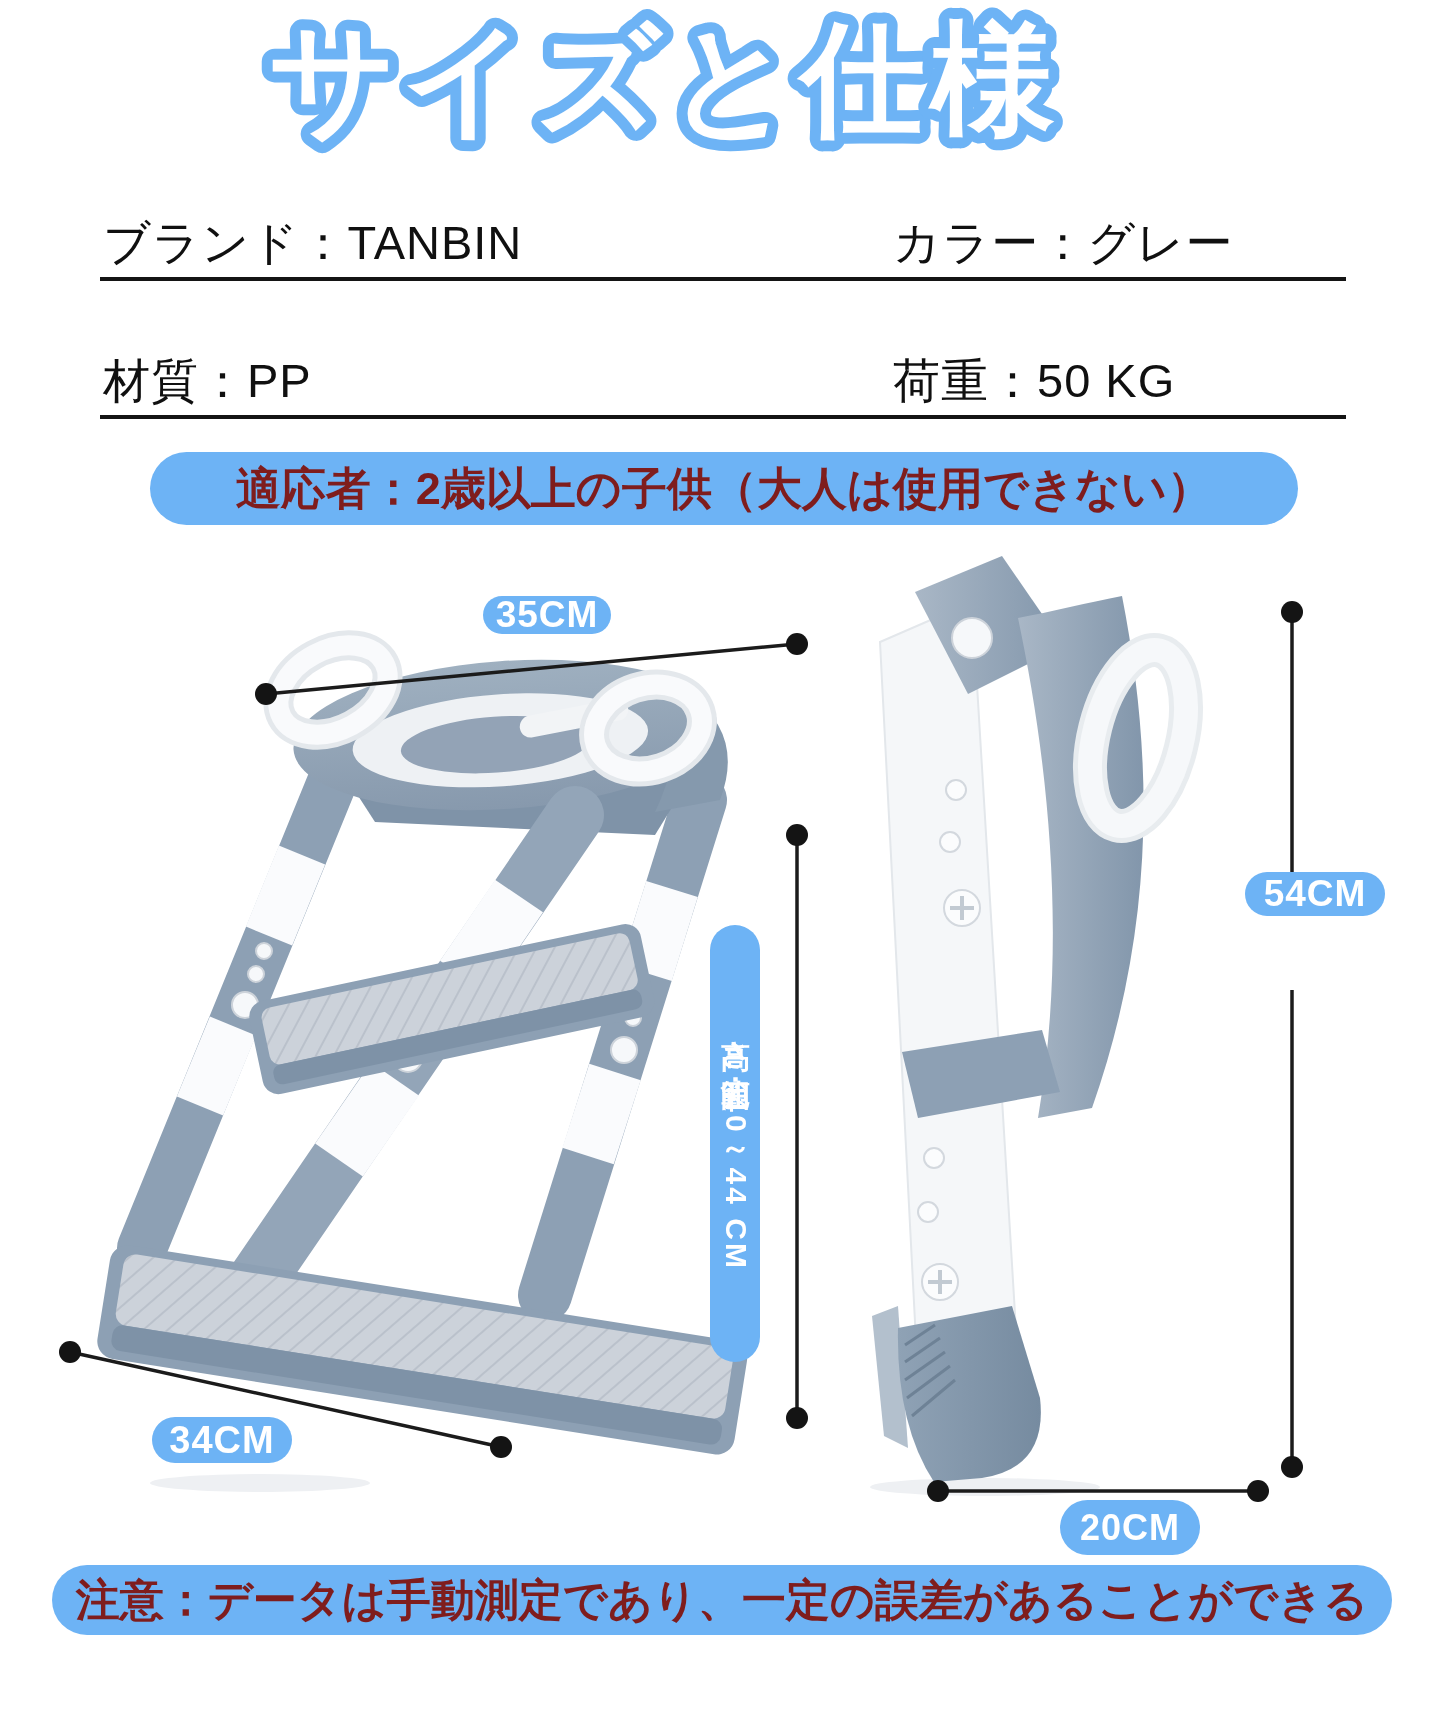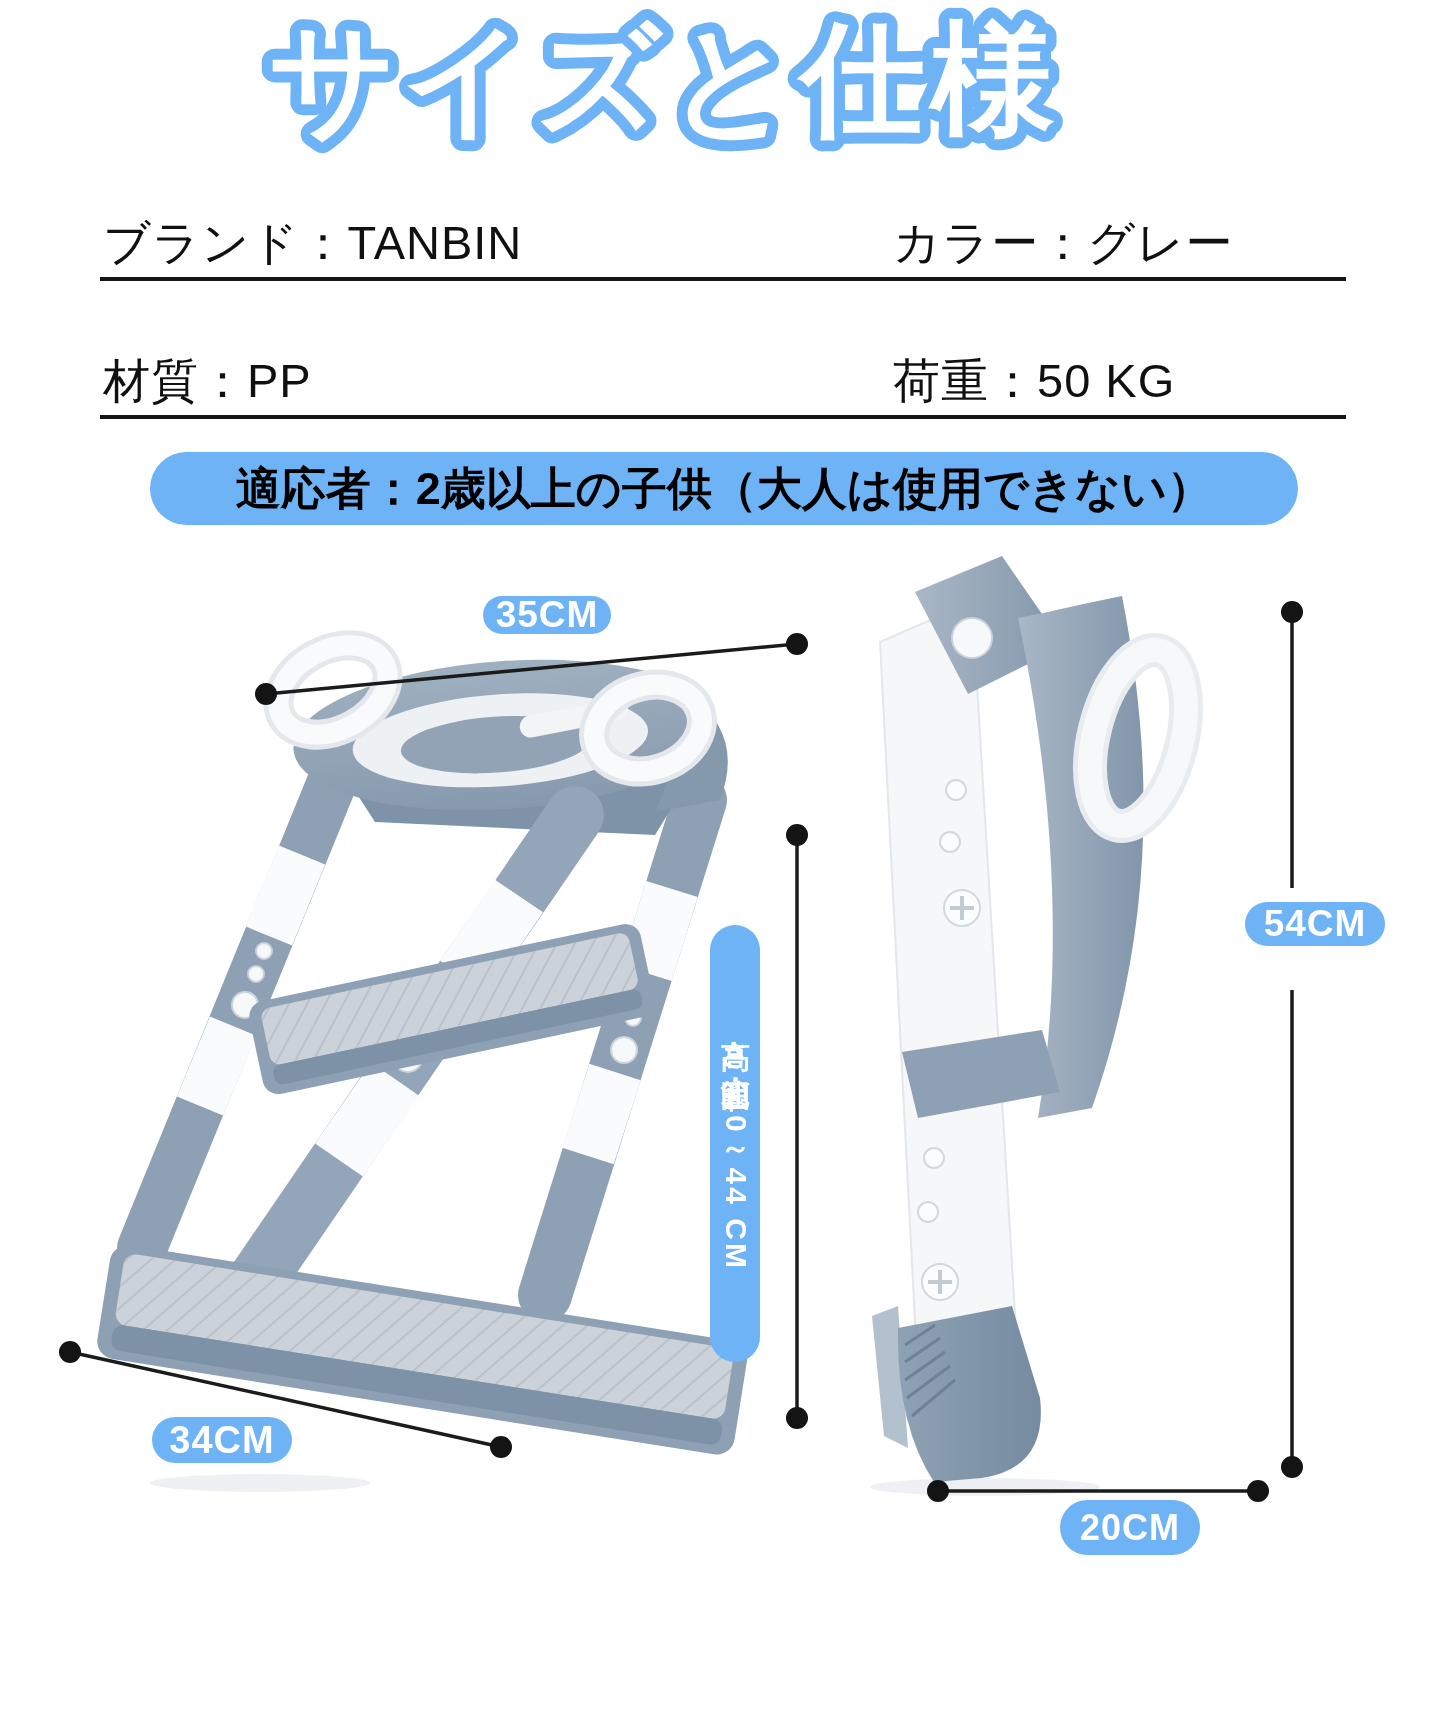--- a/index.html
+++ b/index.html
@@ -18,34 +18,34 @@
   .spec-right{left:893px;}
   .row1{top:182px;}
   .row2{top:320px;}
   .divider{
     position:absolute;left:100px;width:1246px;height:4px;background:#141414;z-index:3;
   }
   .div1{top:277px;}
   .div2{top:415px;}
   
   .banner{
-    position:absolute;background:var(--accent,#6db3f5);color:#000000;font-weight:bold;
+    position:absolute;background:var(--accent,#6db3f5);color:#7f1d1d;font-weight:bold;
     display:flex;align-items:center;justify-content:center;white-space:nowrap;z-index:4;
   }
   .banner-top{left:150px;top:452px;width:1148px;height:73px;border-radius:37px;font-size:45px;}
   .banner-bottom{left:52px;top:1565px;width:1340px;height:70px;border-radius:35px;font-size:44px;}
   
   .dim-badge{
     position:absolute;background:var(--accent,#6db3f5);color:#fff;font-weight:bold;
     border-radius:999px;display:flex;align-items:center;justify-content:center;
     z-index:5;letter-spacing:1px;
   }
   .badge-35{left:483px;top:596px;width:128px;height:38px;font-size:37px;}
   .badge-34{left:152px;top:1417px;width:140px;height:46px;font-size:38px;}
-  .badge-54{left:1245px;top:902px;width:140px;height:44px;font-size:37px;}
+  .badge-54{left:1245px;top:872px;width:140px;height:44px;font-size:37px;}
   .badge-20{left:1060px;top:1500px;width:140px;height:55px;font-size:36px;}
   .height-pill{
     left:710px;top:925px;width:50px;height:437px;border-radius:26px;
     writing-mode:vertical-rl;text-orientation:mixed;font-size:30px;letter-spacing:3px;
   }
   .art{position:absolute;left:0;top:0;z-index:2;}
 </style>
 </head>
 <body>
 
@@ -231,14 +231,15 @@
       </g>
     </g>
   </svg>
 
   <div class="dim-badge badge-35">35CM</div>
   <div class="dim-badge badge-34">34CM</div>
   <div class="dim-badge badge-54">54CM</div>
   <div class="dim-badge badge-20">20CM</div>
   <div class="dim-badge height-pill">高さ範囲：40～44 CM</div>
 
+  <div class="banner banner-bottom">注意：データは手動測定であり、一定の誤差があることができる</div>
 
 </div>
 
 </body></html>

